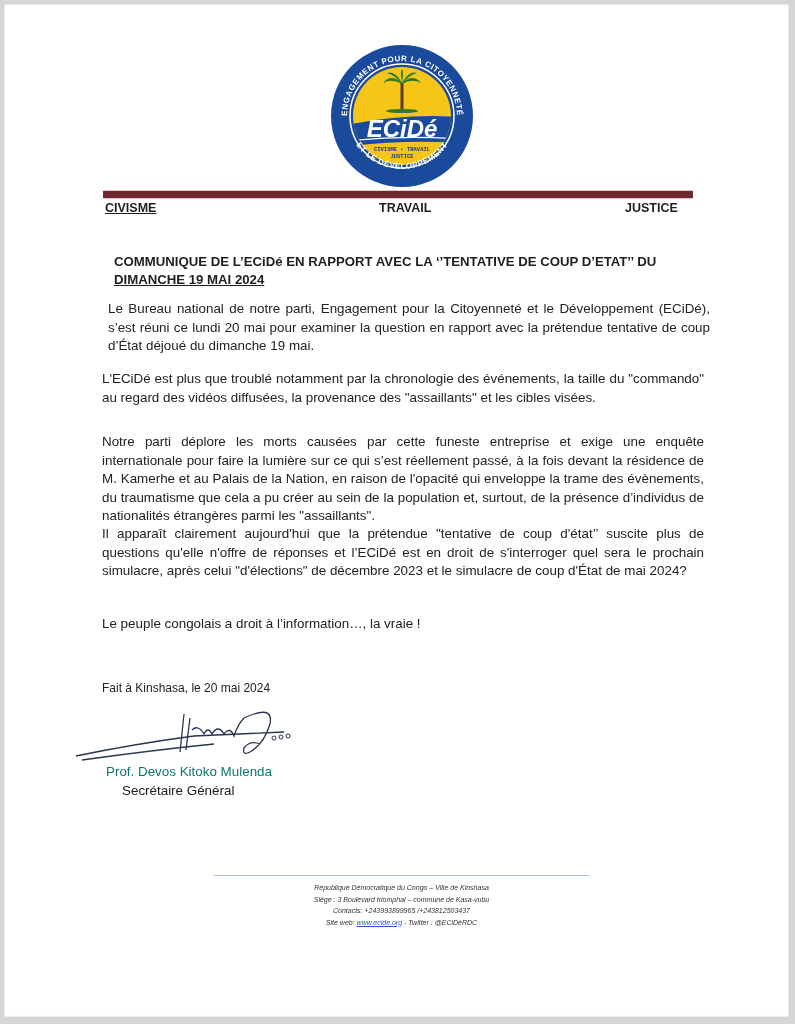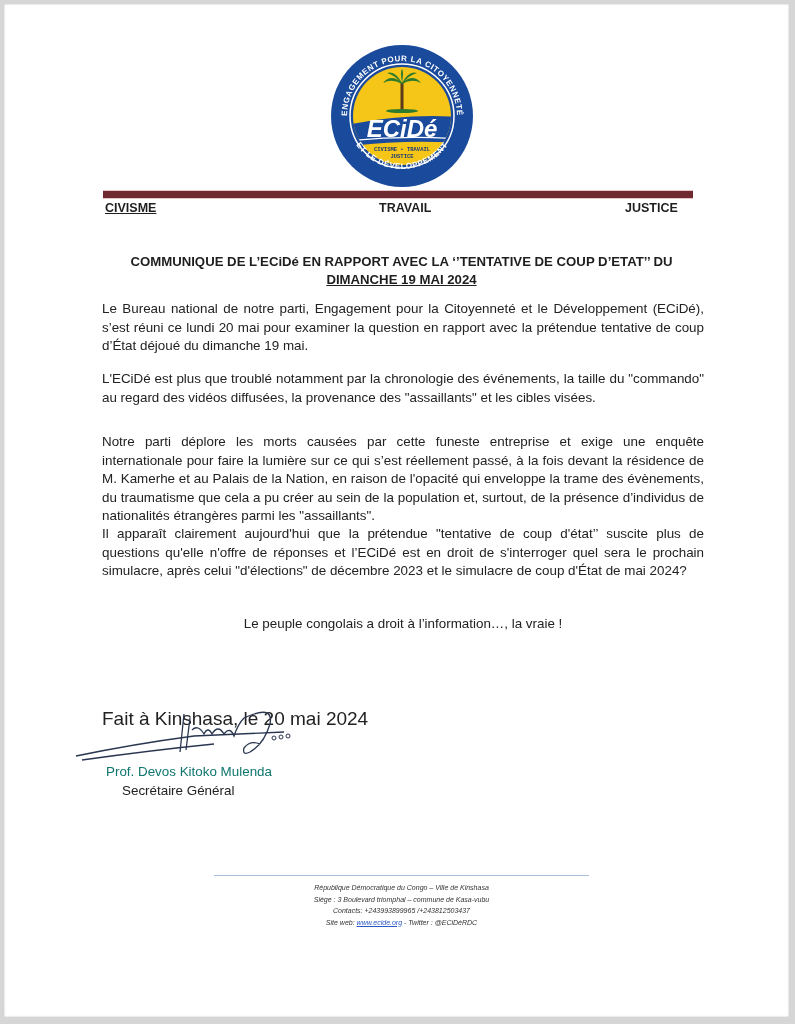--- a/index.html
+++ b/index.html
@@ -26,34 +26,34 @@
       border-bottom: 1px solid #e7c6c8;
     }
     .motto {
       position: absolute; top: 197px; font-size: 12.5px; font-weight: bold; color: #1e1e1e;
     }
     .motto.left { left: 101px; text-decoration: underline; }
     .motto.center { left: 375px; }
     .motto.right { left: 621px; }
     .title {
       position: absolute; left: 110px; top: 249px; width: 575px;
-      text-align: center; font-weight: bold; font-size: 13.2px; line-height: 18px; color: #1e1e1e;
+      text-align: left; font-weight: bold; font-size: 13.2px; line-height: 18px; color: #1e1e1e;
     }
     .title .l2 { text-decoration: underline; }
     .body-text {
       position: absolute; left: 98px; width: 602px;
       font-size: 13.4px; line-height: 18.5px; color: #222;
       text-align: justify;
     }
-    .p1 { top: 296px; }
+    .p1 { top: 296px; margin-left: 6px; }
     .p2 { top: 366px; }
     .p3 { top: 429px; }
     .p4 { top: 521px; }
-    .p5 { top: 611px; text-align: center; }
-    .place-date { position: absolute; left: 98px; top: 704px; font-size: 19px; color: #222; }
+    .p5 { top: 611px; text-align: left; }
+    .place-date { position: absolute; left: 98px; top: 677px; font-size: 12px; color: #222; }
     .signature { position: absolute; left: 70px; top: 700px; width: 240px; height: 62px; }
     .signer-name { position: absolute; left: 102px; top: 760px; font-size: 13.4px; color: #0f766e; }
     .signer-role { position: absolute; left: 118px; top: 779px; font-size: 13.4px; color: #222; }
     .footer-rule {
       position: absolute; left: 210px; top: 871px; width: 375px; height: 1px; background: #a9c0dc;
     }
     .footer {
       position: absolute; left: 210px; top: 878px; width: 375px;
       text-align: center; font-style: italic; font-size: 7px; line-height: 11.5px; color: #333;
     }

